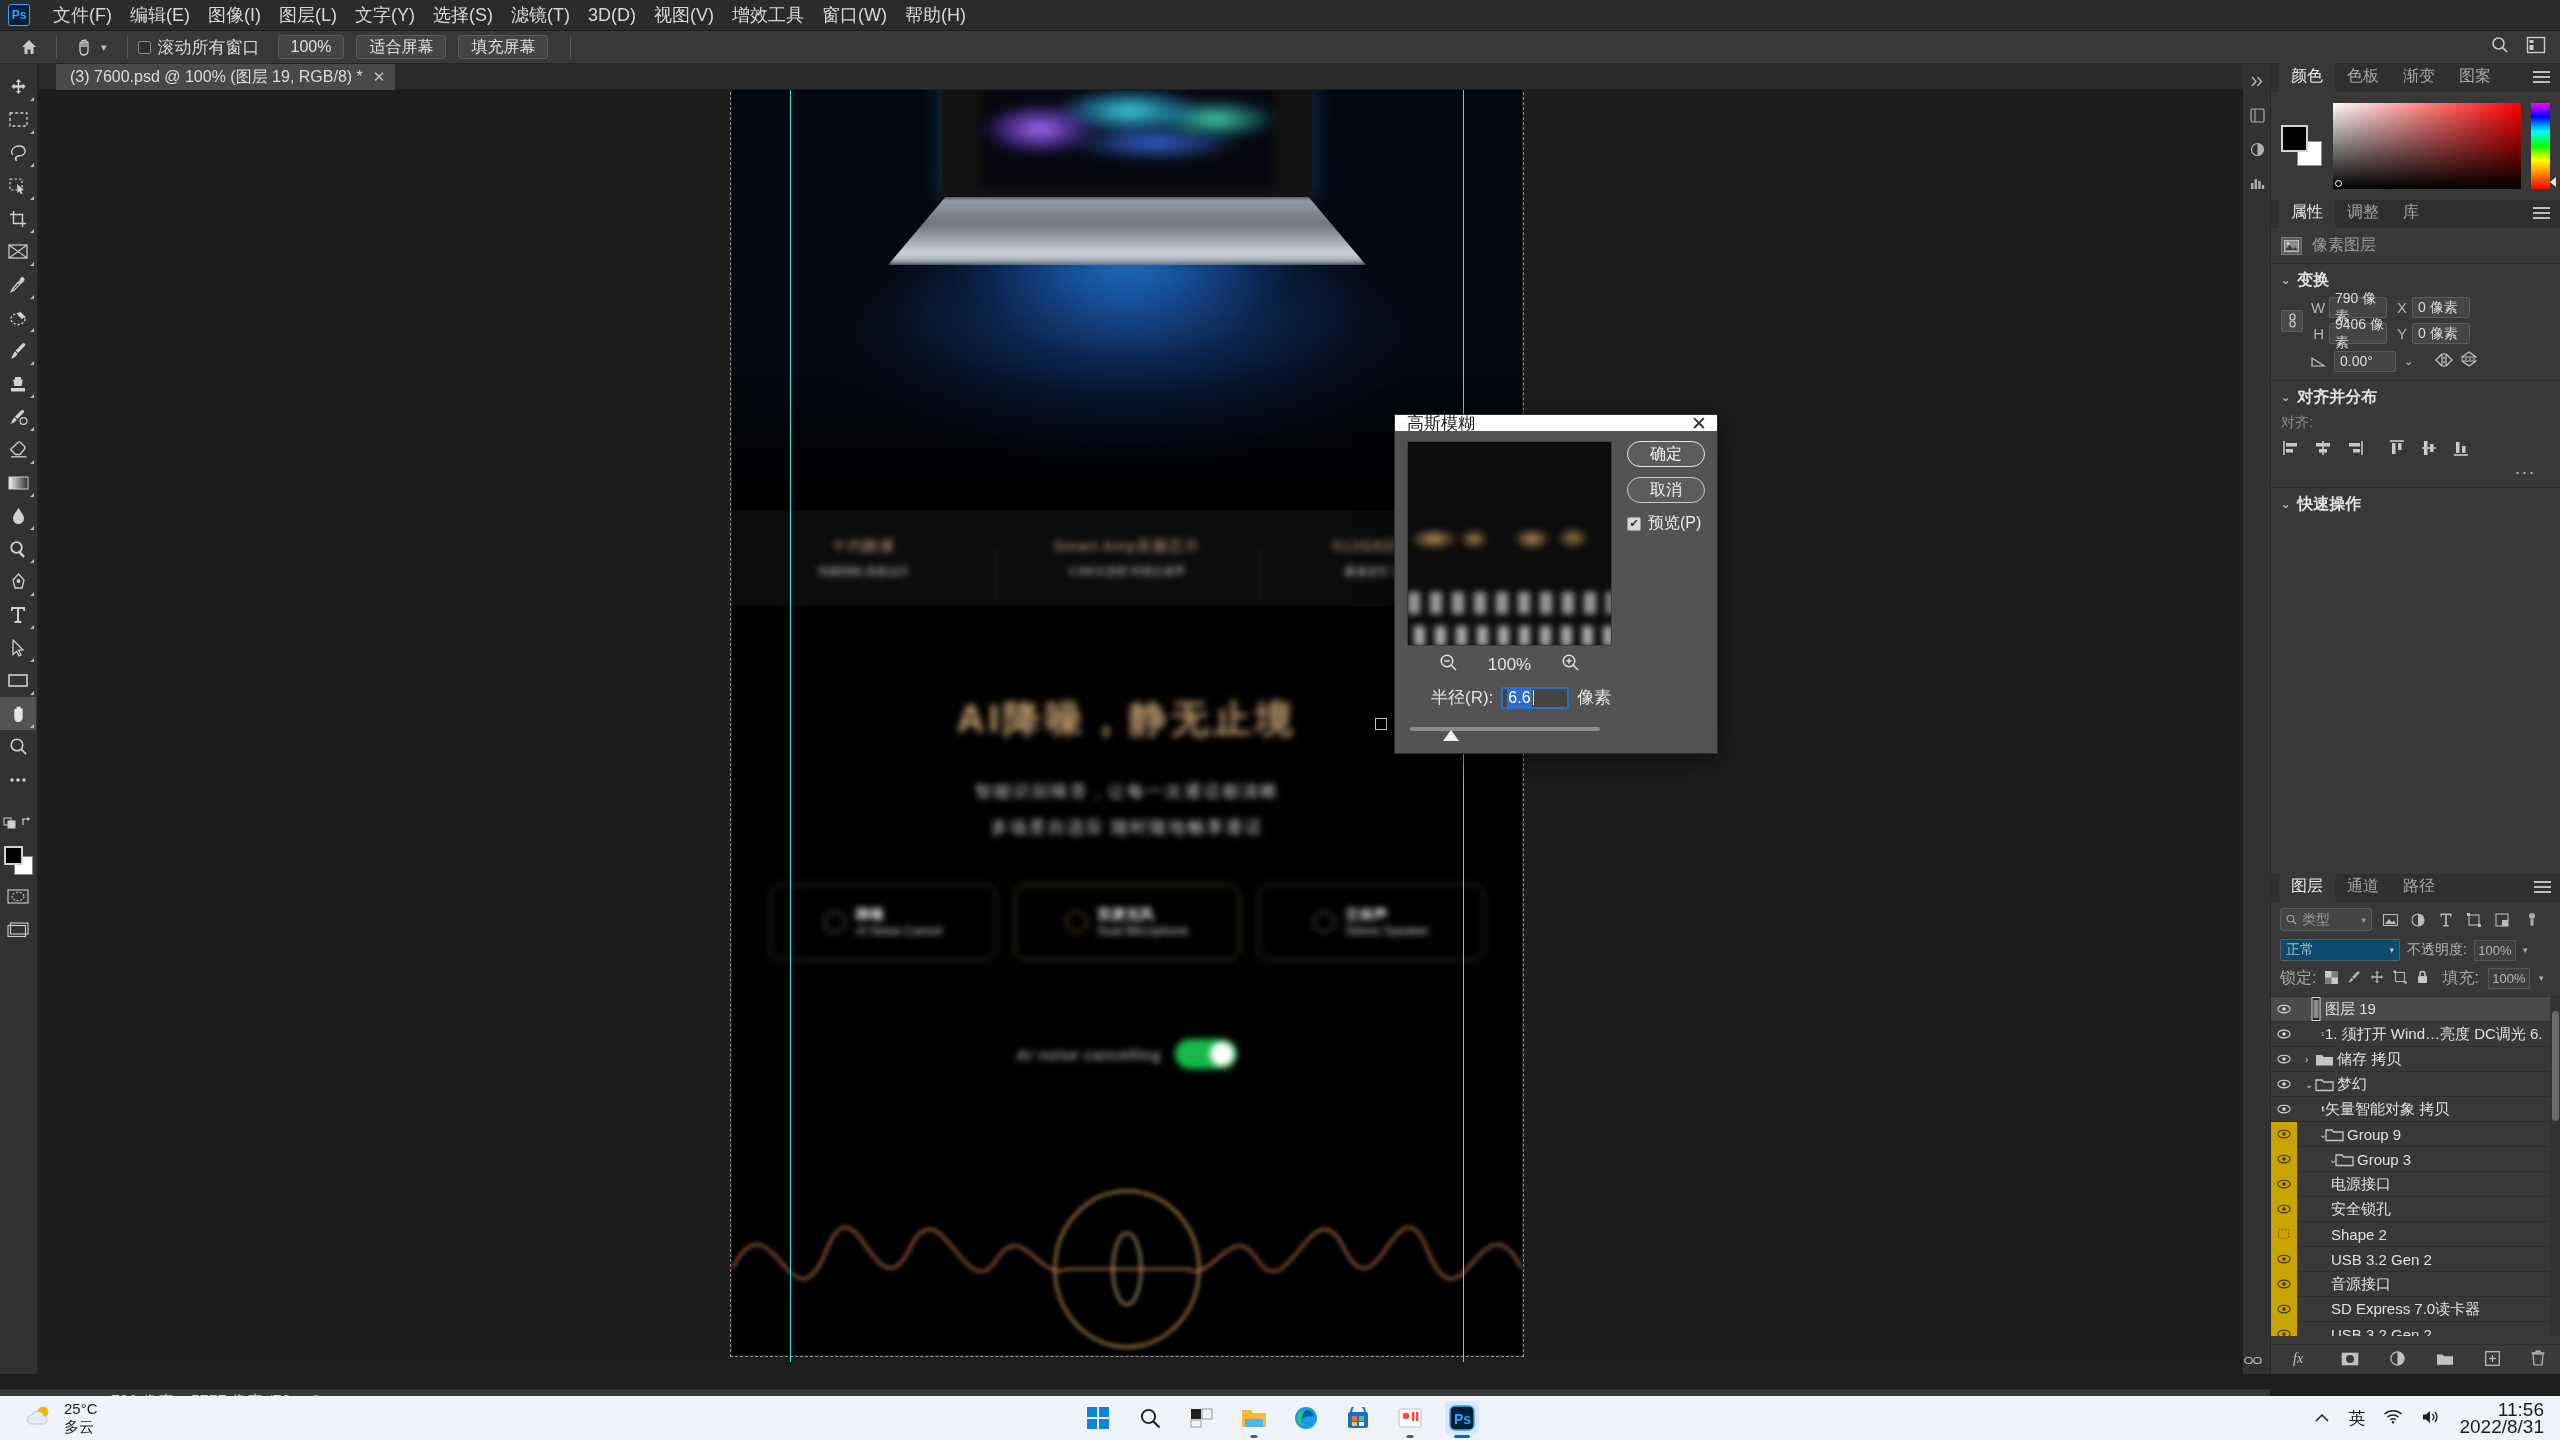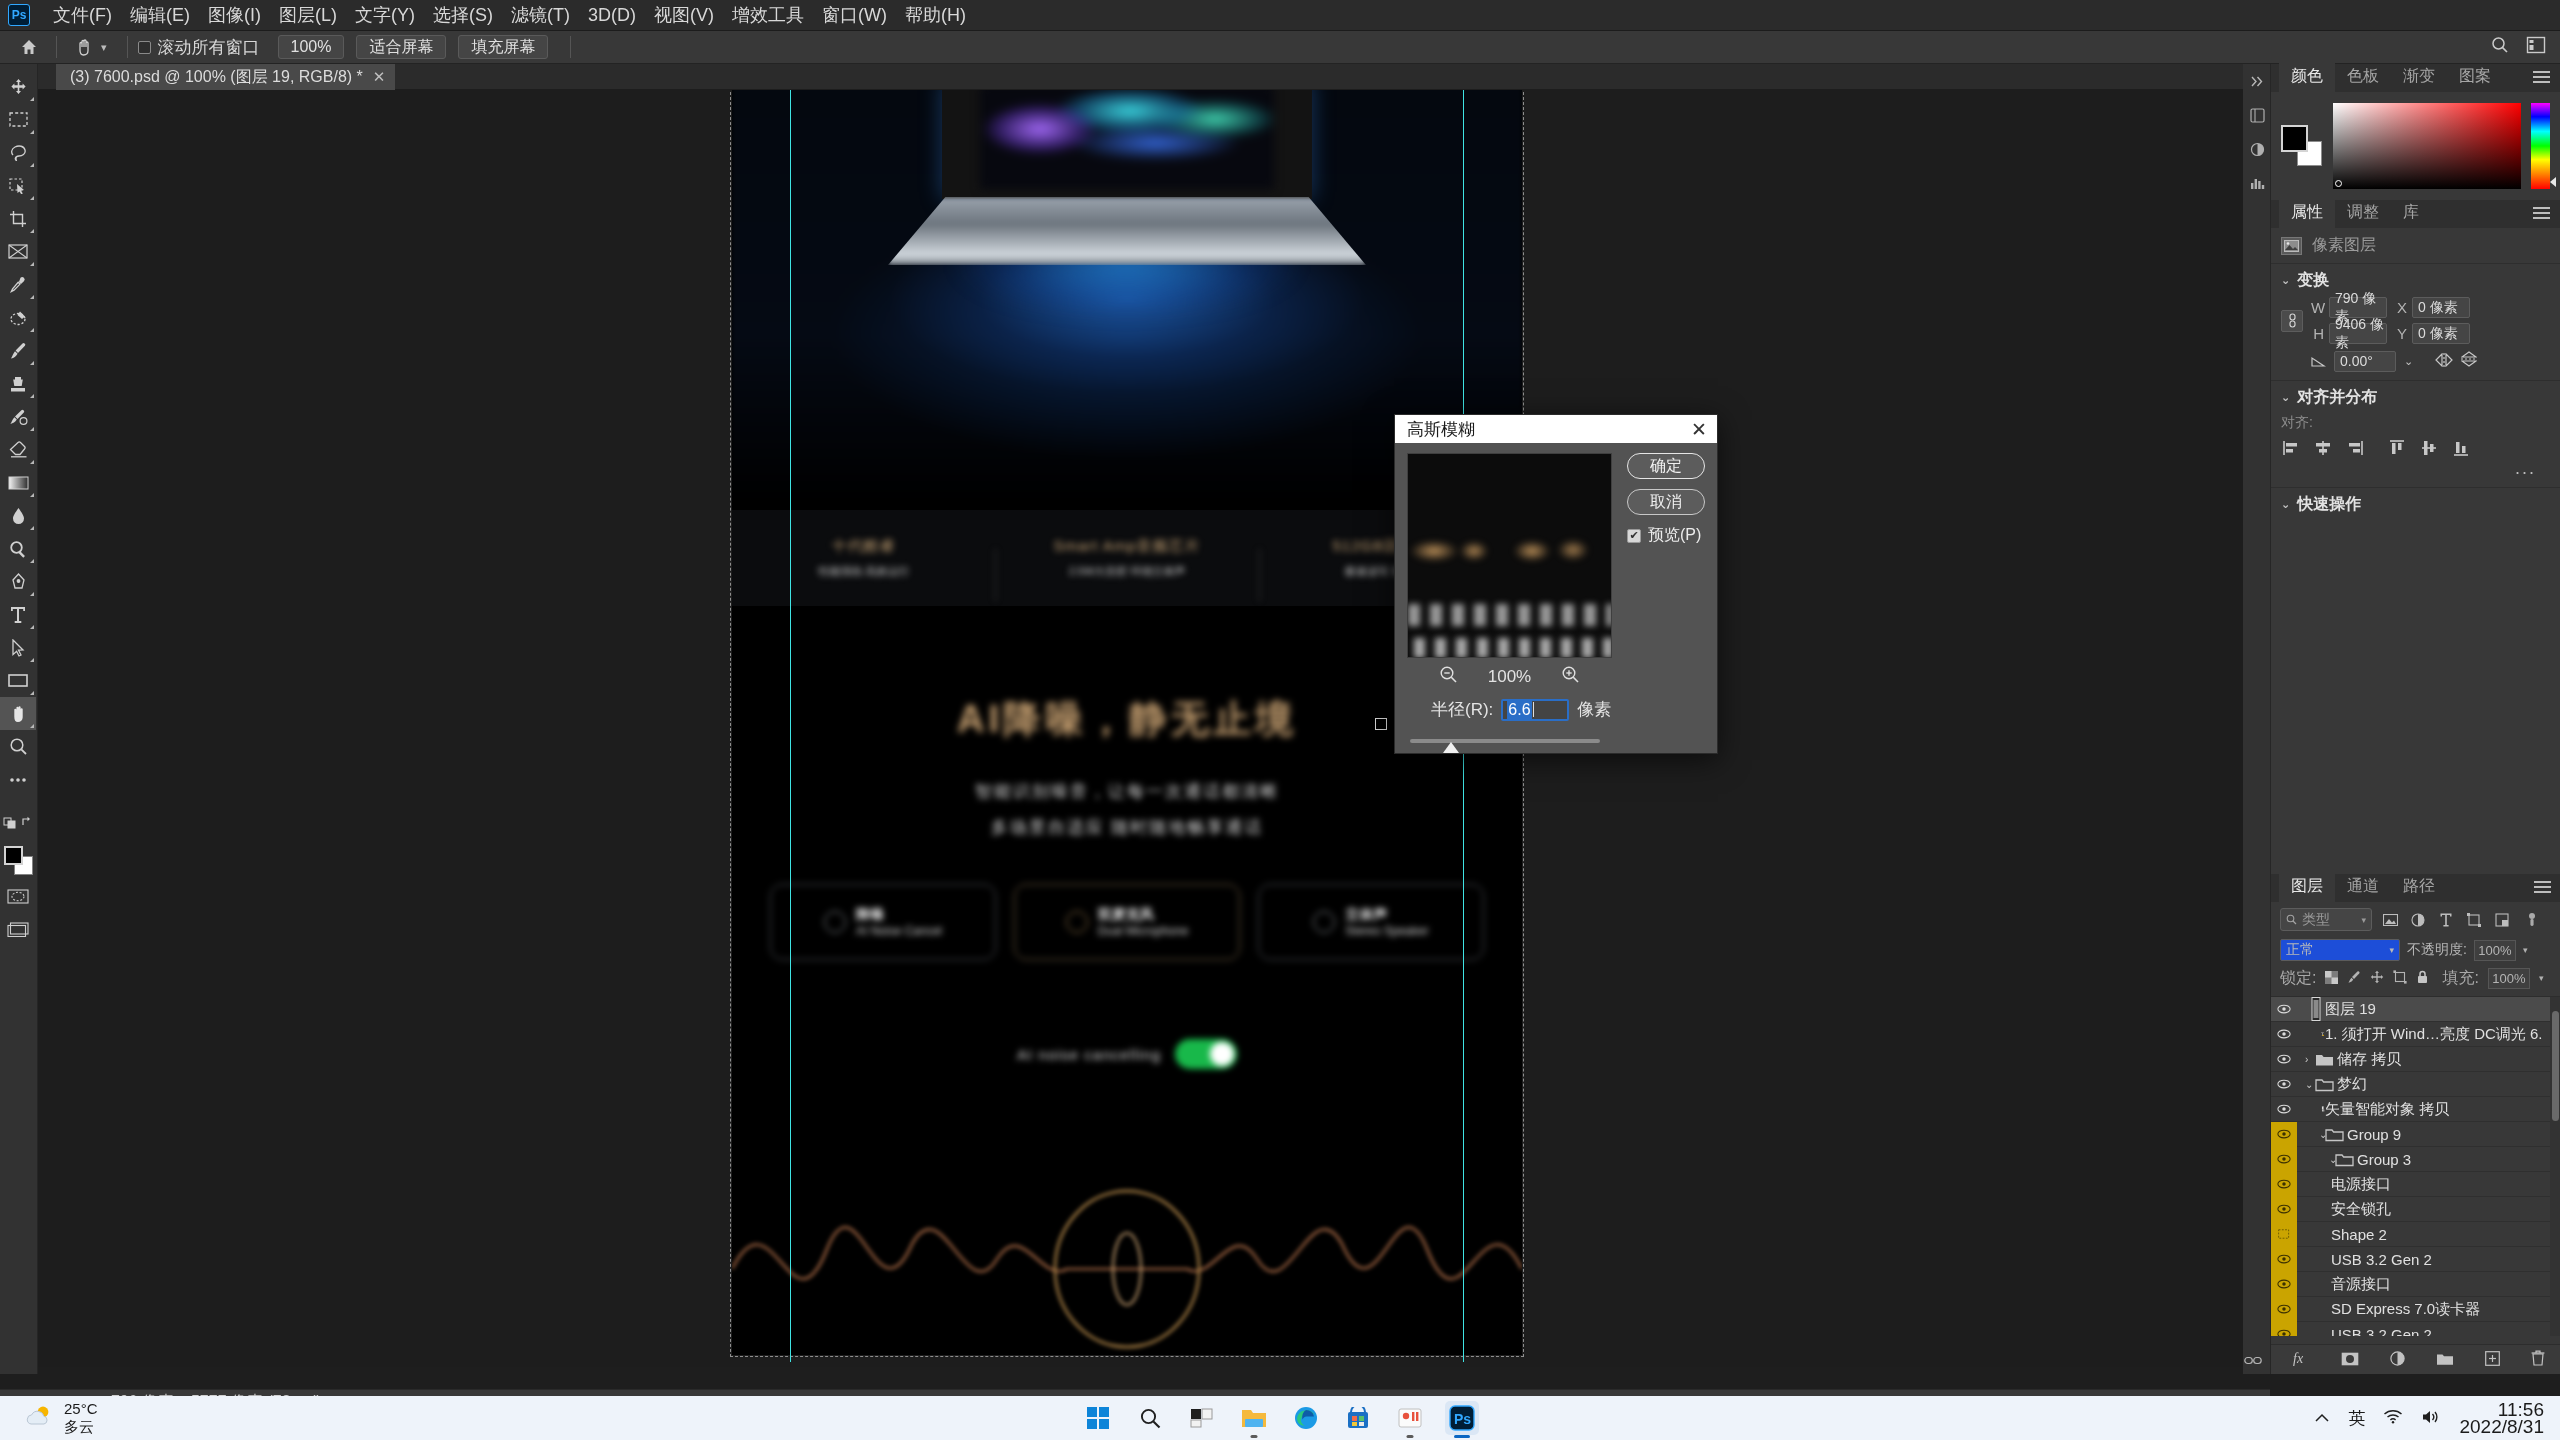--- a/index.html
+++ b/index.html
@@ -237,21 +237,21 @@
   
   .layerpanel{ position:absolute; left:0; bottom:0; width:290px; height:500px; background:#383838; }
   .lp-filter{ display:flex; align-items:center; gap:8px; padding:6px 9px; }
   .lp-search{
     width:92px;height:23px;background:#454545;border:1px solid #5c5c5c;border-radius:3px;
     display:flex;align-items:center;gap:5px;padding:0 5px;color:#9a9a9a;font-size:14px;
   }
   .lp-ic{ width:20px;height:20px;display:flex;align-items:center;justify-content:center;color:#c5c5c5; }
   .lp-blend{ display:flex; align-items:center; gap:7px; padding:2px 9px 4px; }
   .blend-sel{
-    width:120px;height:22px;background:#1d4ed8;border:1px solid #5c5c5c;border-radius:2px;
+    width:120px;height:22px;background:#0c4a6e;border:1px solid #5c5c5c;border-radius:2px;
     display:flex;align-items:center;justify-content:space-between;padding:0 5px;color:#b9b9b9;font-size:14px;
   }
   .op-lbl{ color:#b4b4b4; font-size:14px; }
   .op-val{ width:42px;height:21px;background:#3f3f3f;border:1px solid #565656;color:#b4b4b4;font-size:13px;display:flex;align-items:center;justify-content:center; }
   .lp-lock{ display:flex; align-items:center; gap:9px; padding:2px 9px 5px; }
   .lock-lbl{ color:#a8a8a8; font-size:16px; }
 
   .layerlist{ position:absolute; left:0; top:122px; width:290px; height:340px; overflow:hidden; border-top:1px solid #2d2d2d; }
   .lrow{ display:flex; align-items:center; height:25px; border-bottom:1px solid #2f2f2f; position:relative; }
   .lrow.sel{ background:#4b4b4b; }
@@ -270,21 +270,21 @@
     position:absolute; left:0; bottom:0; width:290px; height:30px; background:#3a3a3a;
     border-top:1px solid #2d2d2d; display:flex; align-items:center; justify-content:flex-end; gap:31px; padding-right:16px;
   }
 
   
   .dialog{
     position:absolute; left:1394px; top:414px; width:324px; height:340px;
     background:#535353; box-shadow:0 6px 28px rgba(0,0,0,.6); border:1px solid #2b2b2b;
   }
   .dlg-title{
-    height:28px; background:#fff; display:flex; align-items:center; justify-content:space-between;
+    height:16px; background:#fff; display:flex; align-items:center; justify-content:space-between;
     padding:0 10px 0 12px; color:#1b1b1b; font-size:17px;
   }
   .dlg-x{ font-size:19px; color:#333; }
   .dlg-body{ position:relative; padding:10px 12px; }
   .dlg-preview{
     width:205px; height:205px; background:#0c0c0c; position:relative; overflow:hidden; border:1px solid #3f3f3f;
   }
   .pv-band1{
     position:absolute; left:0; top:74px; width:205px; height:46px;
     background:

